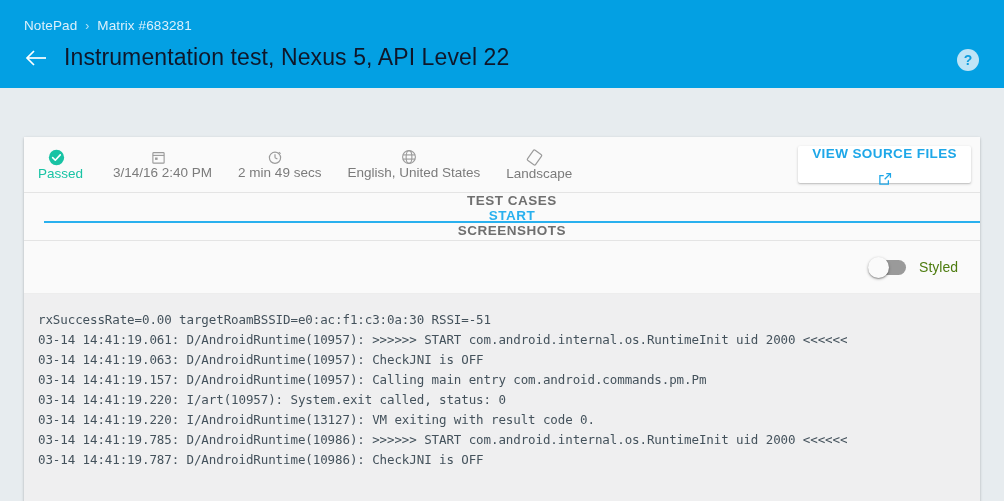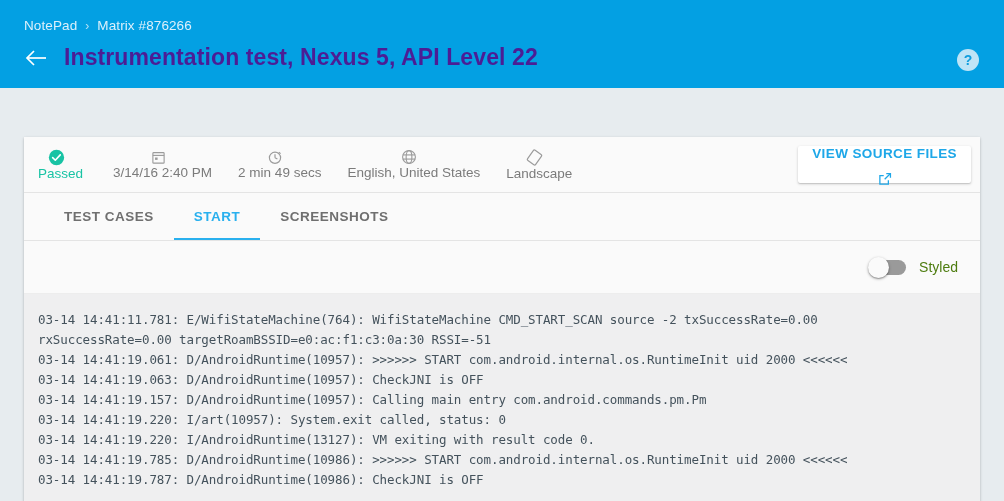--- a/index.html
+++ b/index.html
@@ -28,21 +28,21 @@
   .titlerow {
     position: absolute; left: 24px; top: 44px;
     display: flex; align-items: center;
   }
   .back-arrow {
     width: 24px; height: 24px; margin-right: 16px;
     display: flex; align-items: center; justify-content: center;
     cursor: pointer;
   }
   .page-title {
-    font-size: 23px; color: #4c1d95; font-weight: 700;
+    font-size: 23px; color: #0f172a; font-weight: 400;
     letter-spacing: .1px; white-space: nowrap;
   }
   .help-btn {
     position: absolute; right: 24px; top: 48px;
     width: 24px; height: 24px; cursor: pointer;
   }
 
   
   .card {
     position: absolute; left: 24px; top: 137px;
@@ -86,20 +86,21 @@
     flex-direction: column;
   }
 
   
   .tabs {
     height: 48px;
     display: flex; align-items: stretch;
     padding-left: 20px;
     border-bottom: 1px solid #e4e4e4;
     background: #fafafa;
+    flex-direction: column;
   }
   .tab {
     display: flex; align-items: center; justify-content: center;
     padding: 0 20px;
     font-size: 13.5px; font-weight: bold; letter-spacing: .5px;
     color: #6f6f6f;
     cursor: pointer; position: relative;
   }
   .tab.active { color: #29b0ee; }
   .tab.active::after {
@@ -145,21 +146,21 @@
   }
 </style>
 </head>
 <body>
 
 <div class="appbar">
 
   <div class="breadcrumb">
     <span class="crumb">NotePad</span>
     <span class="sep">›</span>
-    <span class="crumb">Matrix #876266</span>
+    <span class="crumb">Matrix #683281</span>
   </div>
 
   <div class="titlerow">
     <div class="back-arrow">
       <svg width="22" height="18" viewBox="0 0 22 18" fill="none" stroke="#ffffff" stroke-width="1.7">
         <path d="M21 9 H2"></path>
           <path d="M9 2 L2 9 L9 16"></path>
       </svg>
     </div>
     <div class="page-title">Instrumentation test, Nexus 5, API Level 22</div>
@@ -256,21 +257,20 @@
   </div>
 
   <div class="toggle-row">
     <div class="switch">
       <div class="knob"></div>
     </div>
     <div class="switch-label">Styled</div>
   </div>
 
   <div class="logpane">
-    <div class="logline">03-14 14:41:11.781: E/WifiStateMachine(764): WifiStateMachine CMD_START_SCAN source -2 txSuccessRate=0.00</div>
     <div class="logline">rxSuccessRate=0.00 targetRoamBSSID=e0:ac:f1:c3:0a:30 RSSI=-51</div>
     <div class="logline">03-14 14:41:19.061: D/AndroidRuntime(10957): &gt;&gt;&gt;&gt;&gt;&gt; START com.android.internal.os.RuntimeInit uid 2000 &lt;&lt;&lt;&lt;&lt;&lt;</div>
     <div class="logline">03-14 14:41:19.063: D/AndroidRuntime(10957): CheckJNI is OFF</div>
     <div class="logline">03-14 14:41:19.157: D/AndroidRuntime(10957): Calling main entry com.android.commands.pm.Pm</div>
     <div class="logline">03-14 14:41:19.220: I/art(10957): System.exit called, status: 0</div>
     <div class="logline">03-14 14:41:19.220: I/AndroidRuntime(13127): VM exiting with result code 0.</div>
     <div class="logline">03-14 14:41:19.785: D/AndroidRuntime(10986): &gt;&gt;&gt;&gt;&gt;&gt; START com.android.internal.os.RuntimeInit uid 2000 &lt;&lt;&lt;&lt;&lt;&lt;</div>
     <div class="logline">03-14 14:41:19.787: D/AndroidRuntime(10986): CheckJNI is OFF</div>
   </div>
 </div>

